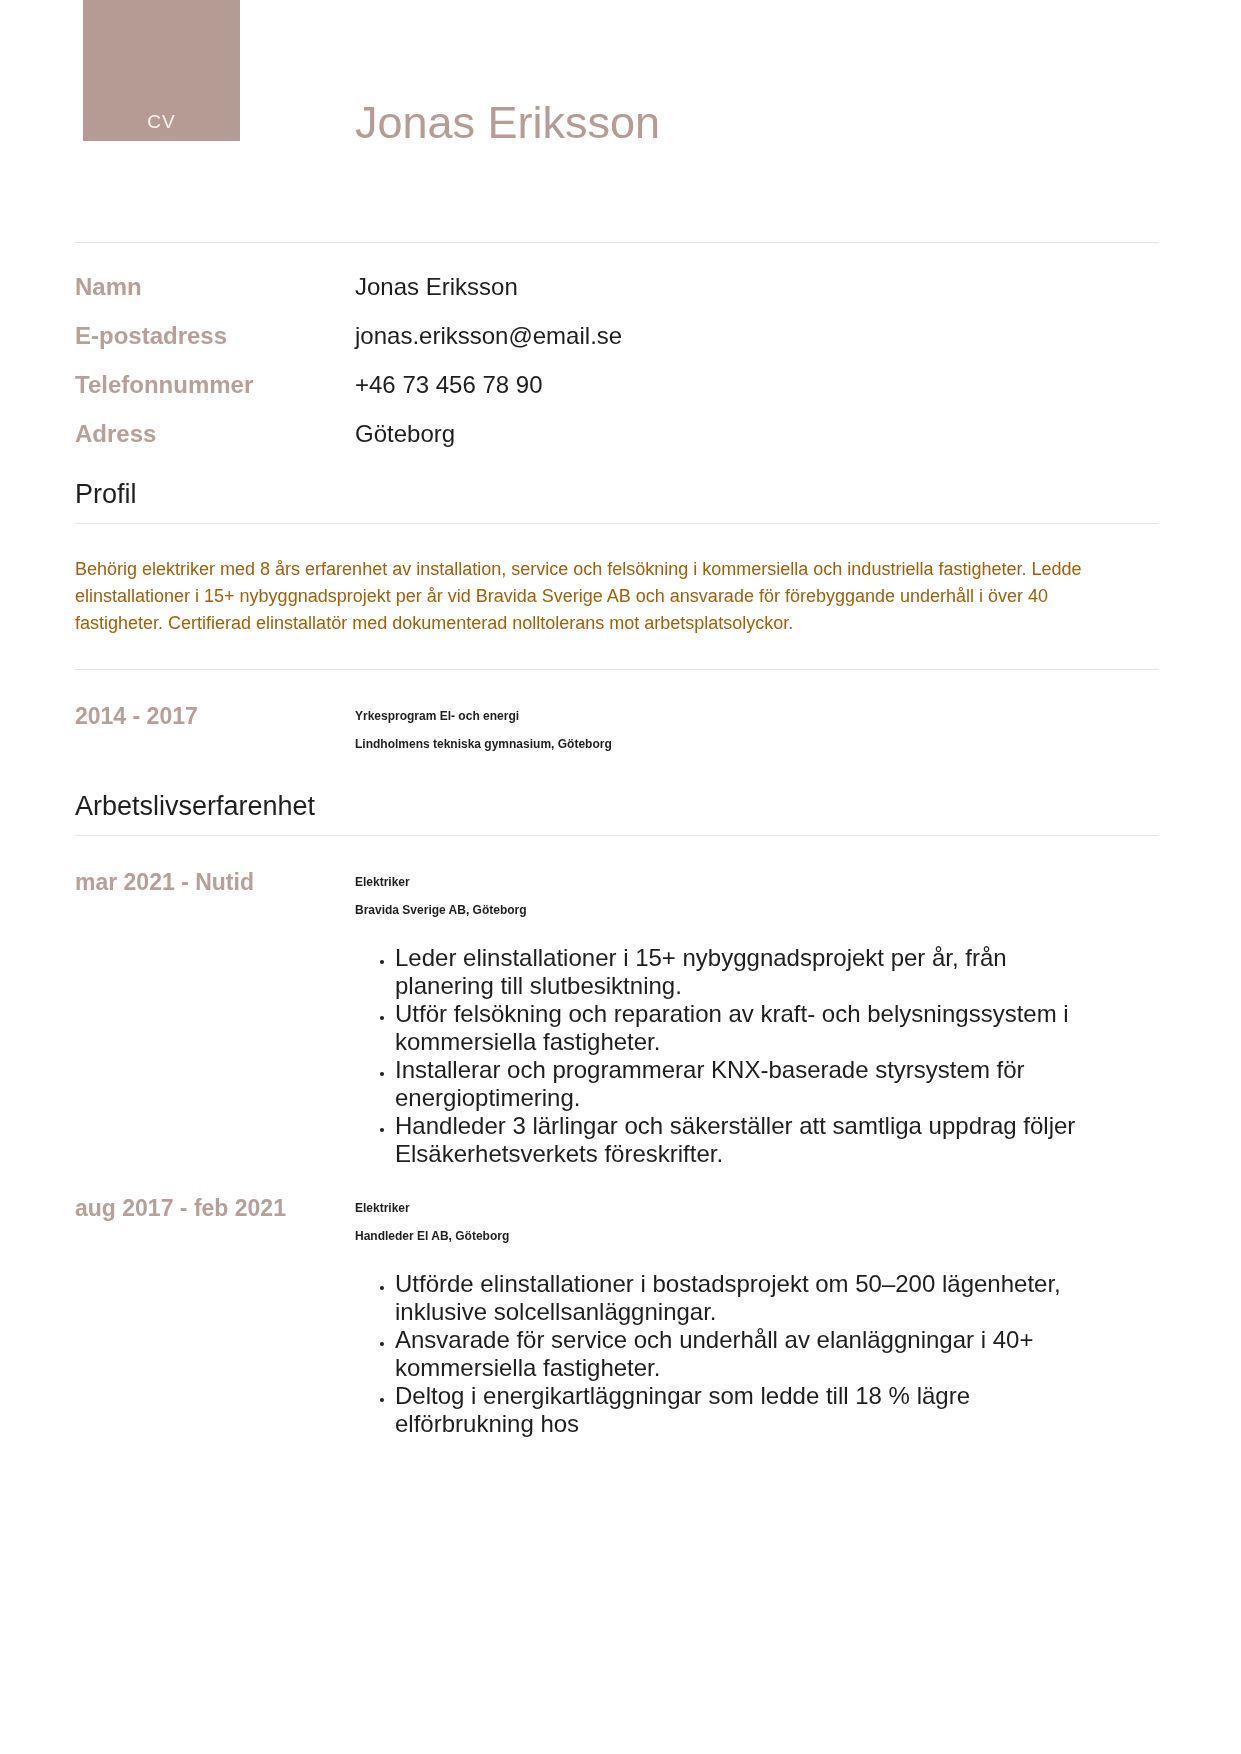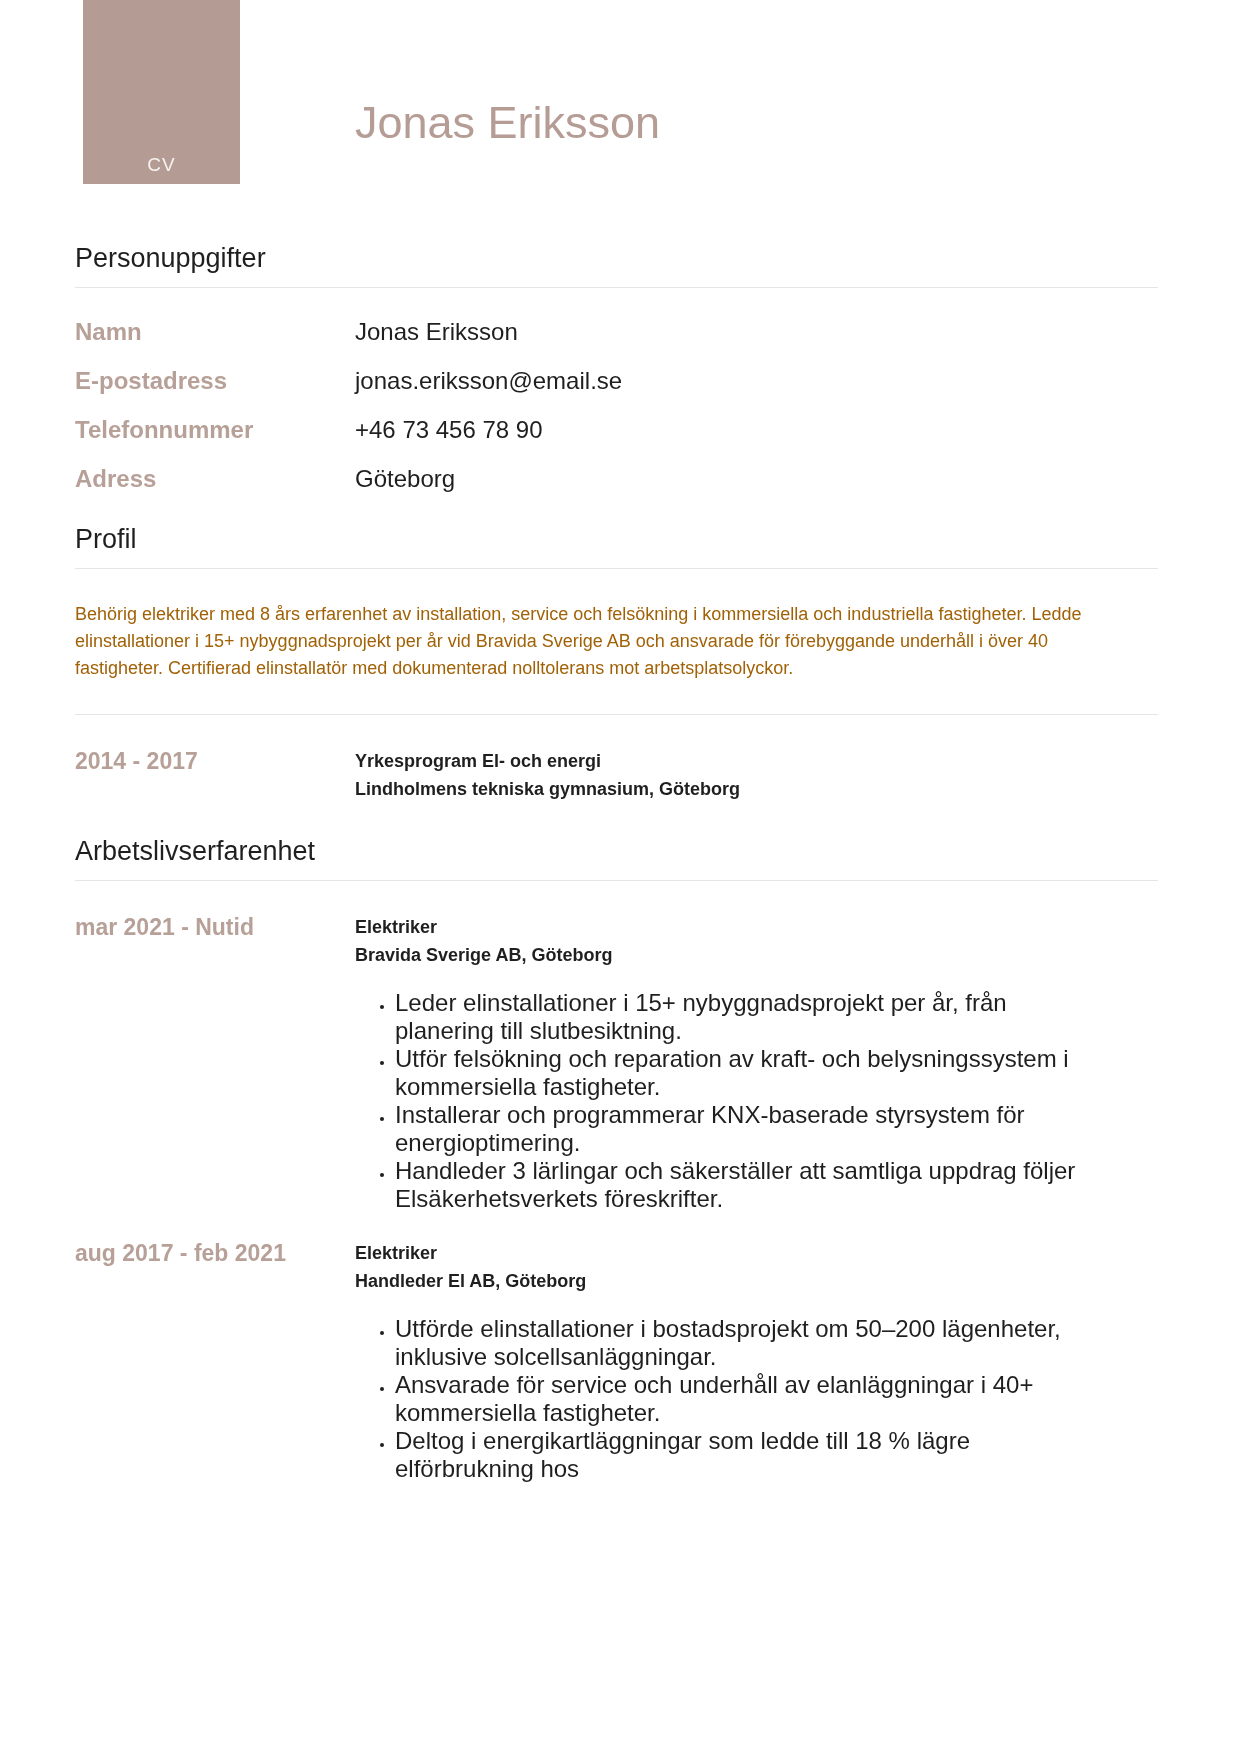--- a/index.html
+++ b/index.html
@@ -16,21 +16,21 @@
     padding: 0 83px 0 75px;
   }
 
   
   .header { position: relative; height: 155px; }
   .badge {
     position: absolute;
     left: 8px;               
     top: 0;
     width: 157px;
-    height: 184px;
+    height: 141px;
     background: #b49c94;
     display: flex;
     align-items: flex-end;
     justify-content: center;
     padding-bottom: 10px;
   }
   .badge span {
     color: #f7f2f0;
     font-size: 19px;
     letter-spacing: 1px;
@@ -90,21 +90,21 @@
   }
   .entry + .entry { margin-top: 26px; }
   .entry .period {
     color: #b7a098;
     font-weight: 700;
     font-size: 23px;
     line-height: 28px;
   }
   .entry-right { max-width: 740px; }
   .entry-right .line {
-    font-size: 18px;
+    font-size: 12px;
     font-weight: 700;
     line-height: 28px;
     color: #1f1f1f;
   }
   .entry-right ul {
     margin-top: 20px;
     padding-left: 40px;
     list-style: disc outside;
   }
   .entry-right li {
@@ -120,21 +120,20 @@
 <div class="page">
 
   <div class="header">
     <div class="badge">
       <span>CV</span>
     </div>
     <h1 class="title">Jonas Eriksson</h1>
   </div>
 
   <div class="section first">
-    <h2>Personuppgifter</h2>
     <div class="divider"></div>
     <div class="section-body">
       <div class="row">
         <div class="label">Namn</div>
         <div class="value">Jonas Eriksson</div>
       </div>
       <div class="row">
         <div class="label">E-postadress</div>
         <div class="value">jonas.eriksson@email.se</div>
       </div>

